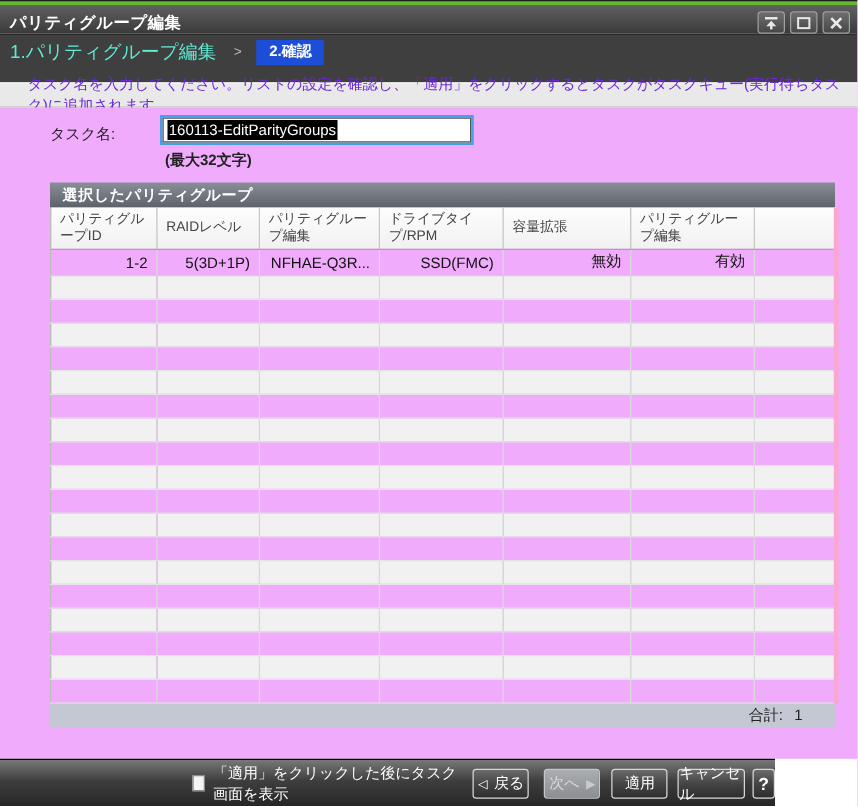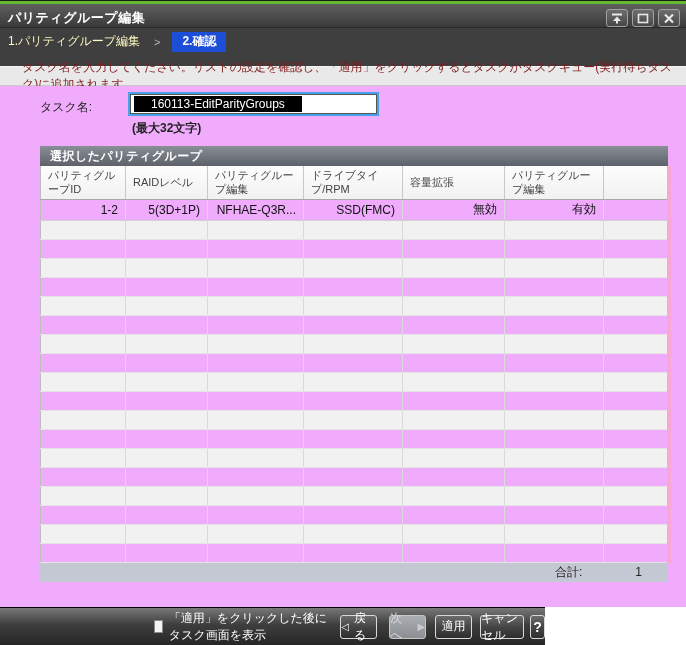--- a/index.html
+++ b/index.html
@@ -37,54 +37,54 @@
   .win-btn svg { display: block; }
 
   
   .breadcrumb-bar {
     height: 38px;
     background: #3f3f3f;
     padding: 5px 0 0 8px;
     display: block;
   }
   .breadcrumb-bar .crumbs { display: flex; align-items: center; height: 17px; }
-  .crumb-prev { color: #fef9c3; font-size: 12px; }
+  .crumb-prev { color: #5eead4; font-size: 15px; }
   .crumb-sep { color: #b8b8b8; font-size: 11px; margin: 0 12px 0 14px; }
   .crumb-active {
     background: #1d4ed8; color: #ffffff; font-size: 12px; font-weight: bold;
     padding: 1px 10px 2px 10px;
   }
 
   
   .instruction-bar {
     height: 20px;
     background: #e9e9e9;
     border-top: 1px solid #f4f4f4;
     border-bottom: 1px solid #c9c9c9;
     display: flex; align-items: center;
     padding-left: 22px;
-    font-size: 12px; color: #7f1d1d;
+    font-size: 12px; color: #6d28d9;
   }
 
   
   .content { position: relative; height: 521px; background: #f0abfc; }
 
   .task-label { position: absolute; left: 40px; top: 13px; font-size: 12px; color: #222; }
   .task-input {
     position: absolute; left: 130px; top: 8px;
     width: 247px; height: 20px;
     background: #ffffff;
     border: 1px solid #555555;
     box-shadow: 0 0 0 2px #46a0ea;
     font-size: 12px; color: #000;
     display: flex; align-items: center;
     padding: 0 3px;
     overflow: hidden; white-space: nowrap;
   }
-  .task-input .selected { background: #000000; color: #ffffff; padding: 1px 17px; }
+  .task-input .selected { background: #000000; color: #ffffff; padding: 1px 1px; }
   .task-hint { position: absolute; left: 132px; top: 34px; font-size: 12px; color: #222; font-weight: bold; }
 
   
   .pg-table-wrap { position: absolute; left: 40px; top: 60px; width: 628px; }
   .tbl-title {
     height: 20px;
     background: linear-gradient(#8a8f97, #5d626a);
     color: #ffffff; font-size: 12px; font-weight: bold;
     display: flex; align-items: center; padding-left: 10px;
     letter-spacing: 0.5px;
@@ -110,28 +110,28 @@
     font-size: 12px; color: #111111;
     padding: 1px 7px; vertical-align: middle;
     white-space: nowrap; overflow: hidden;
   }
   table.pg tr.data-row td { height: 21px; border-bottom: 1px solid #d0d0d0; text-align: right; }
   table.pg tr.empty-row td { height: 19px; }
   table.pg tr.alt td { background: #f1f1f1; }
   .tbl-footer {
     height: 19px; background: #c4c8d3;
     display: flex; align-items: center; justify-content: flex-end;
-    padding-right: 26px; font-size: 12px; color: #222222; gap: 44px;
+    padding-right: 26px; font-size: 12px; color: #222222;
   }
   .tbl-footer .total-value { margin-left: 9px; }
 
   
   .action-bar {
     position: absolute; left: 0; bottom: 0;
-    width: 545px; height: 38px;
+    width: 620px; height: 38px;
     border-top: 1px solid #000000;
     background: linear-gradient(#787878, #3e3e3e 45%, #262626);
     display: flex; align-items: center;
   }
   .cb {
     width: 13px; height: 13px; margin-left: 154px;
     background: #f5f5f5; border: 1px solid #8a8a8a;
     display: inline-block;
   }
   .cb-label { color: #ffffff; font-size: 12px; margin-left: 6px; }

